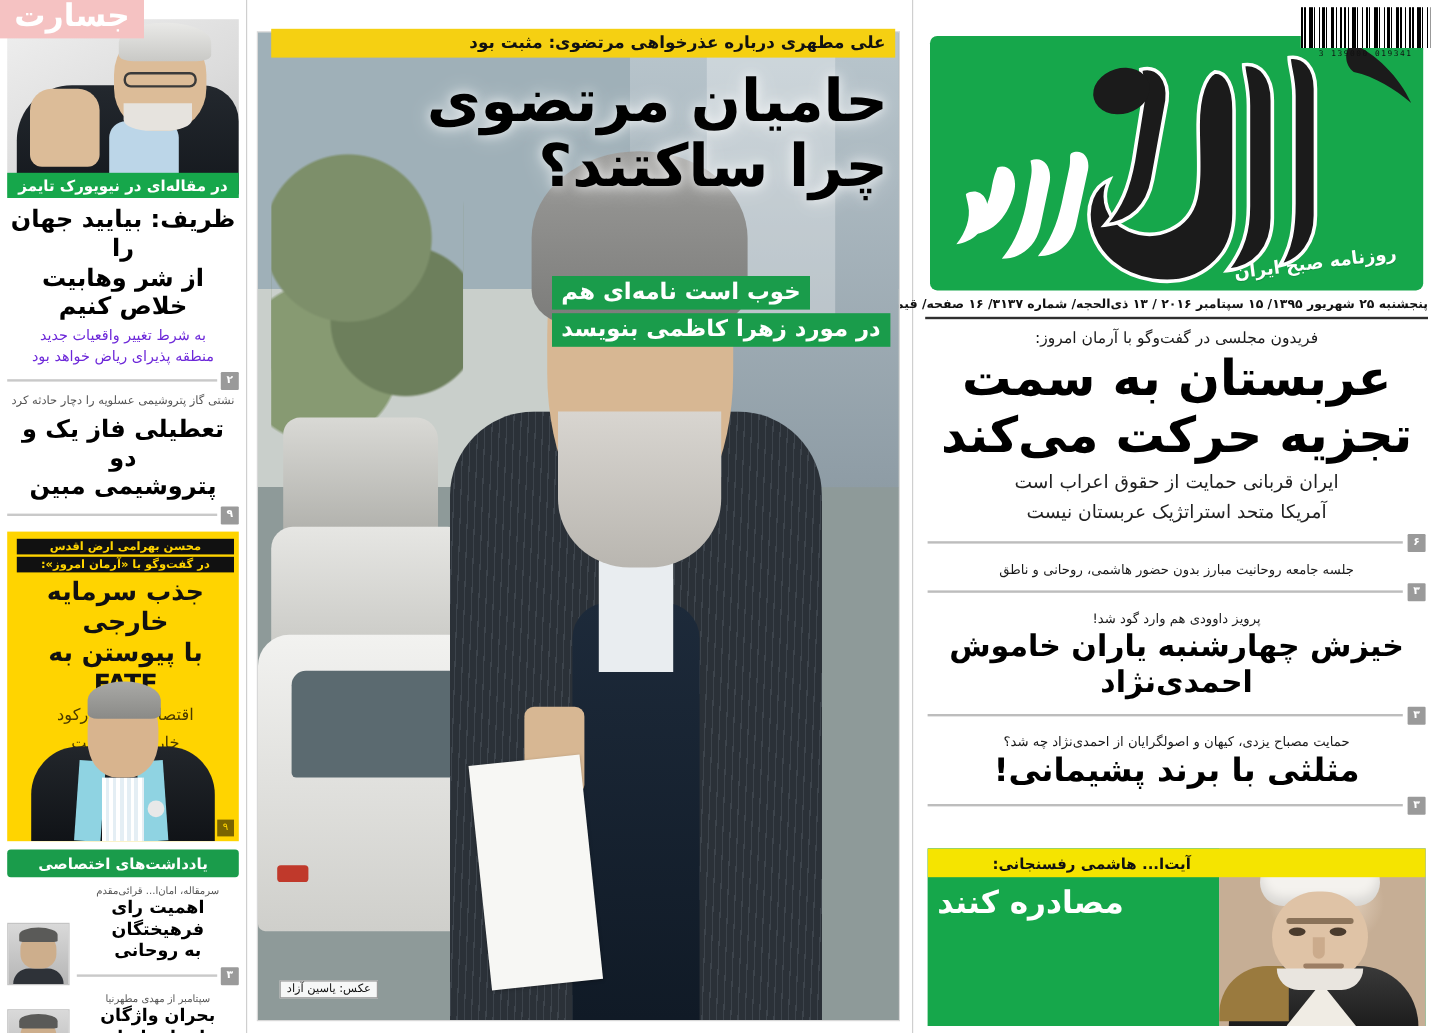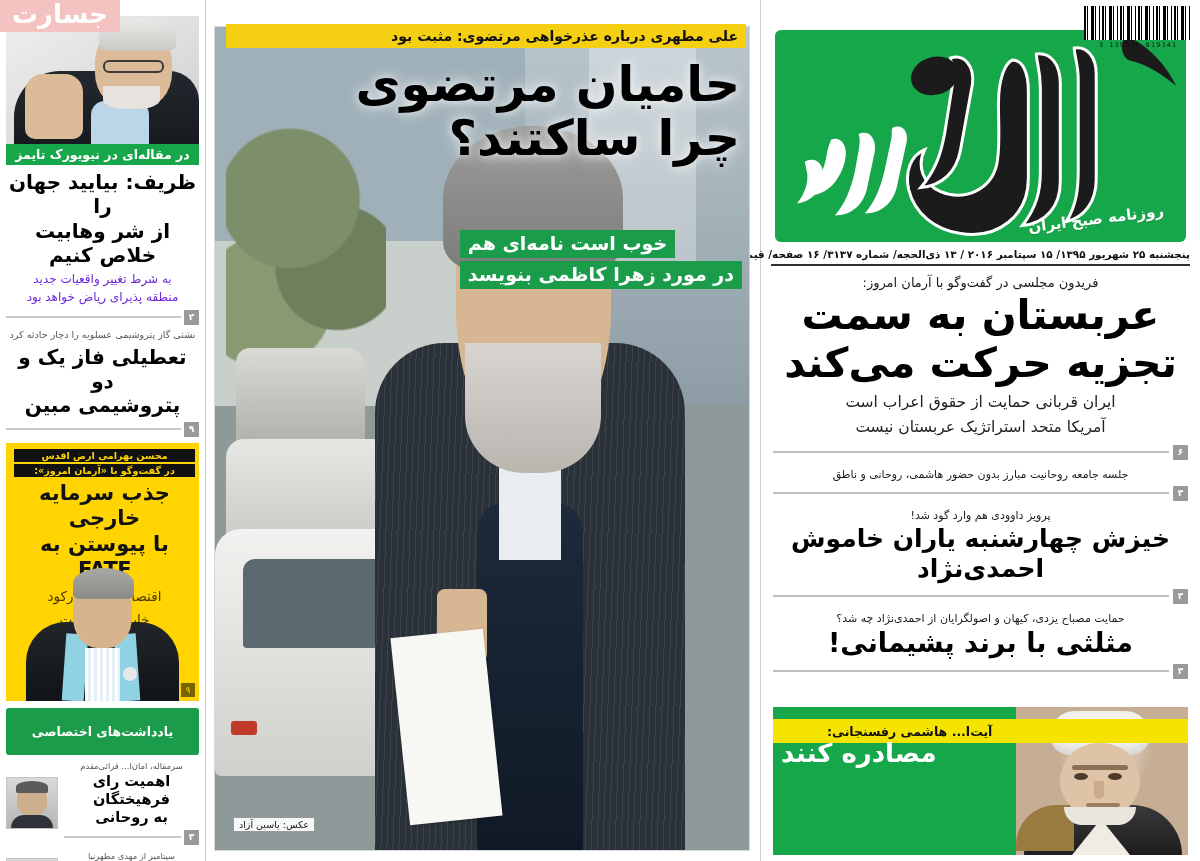--- a/index.html
+++ b/index.html
@@ -208,21 +208,21 @@
     clip-path: polygon(50% 0, 100% 100%, 0 100%);
   }
   .pp-shawl {
     position: absolute; bottom: 4px; left: 0px;
     width: 58px; height: 46px;
     background: #9a7a3e;
     border-radius: 40px 8px 0 0;
   }
   .promo-yellow-bar {
     position: absolute;
-    top: 12px; right: 0; left: 0;
+    top: 0; right: 0; left: 0;
     background: #f5e400;
     height: 24px;
     display: flex; align-items: center;
     padding: 12px 10px;
   }
   .promo-yellow-bar span {
     font-size: 12.5px; font-weight: bold; color: #111;
     margin-right: auto; margin-left: 44px;
     letter-spacing: -0.3px;
   }
@@ -551,30 +551,30 @@
     width: 14px; height: 14px; background:#7a6400; color:#ffd400;
     font-size: 8.5px; display:flex; align-items:center; justify-content:center;
   }
 
   .notes-header {
     background: #1a9c4b;
     color: #fff;
     text-align: center;
     font-size: 12.5px;
     font-weight: bold;
-    padding: 16px 0;
+    padding: 4px 0;
     margin-top: 7px;
     border-radius: 3px;
     letter-spacing: 0.6px;
   }
   .note-item {
     display: flex;
     gap: 6px;
     margin-top: 6px;
-    align-items: center;
+    align-items: flex-end;
   }
   .note-thumb {
     width: 52px; height: 52px; flex: 0 0 auto;
     background: linear-gradient(#d9d9d9, #b5b5b5);
     position: relative; overflow: hidden;
     border: 1px solid #c4c4c4;
   }
   .nt-head {
     position:absolute; top:14%; left:20%; width:60%; height:60%;
     background:#cdae8c; border-radius:46% 46% 40% 40%;

